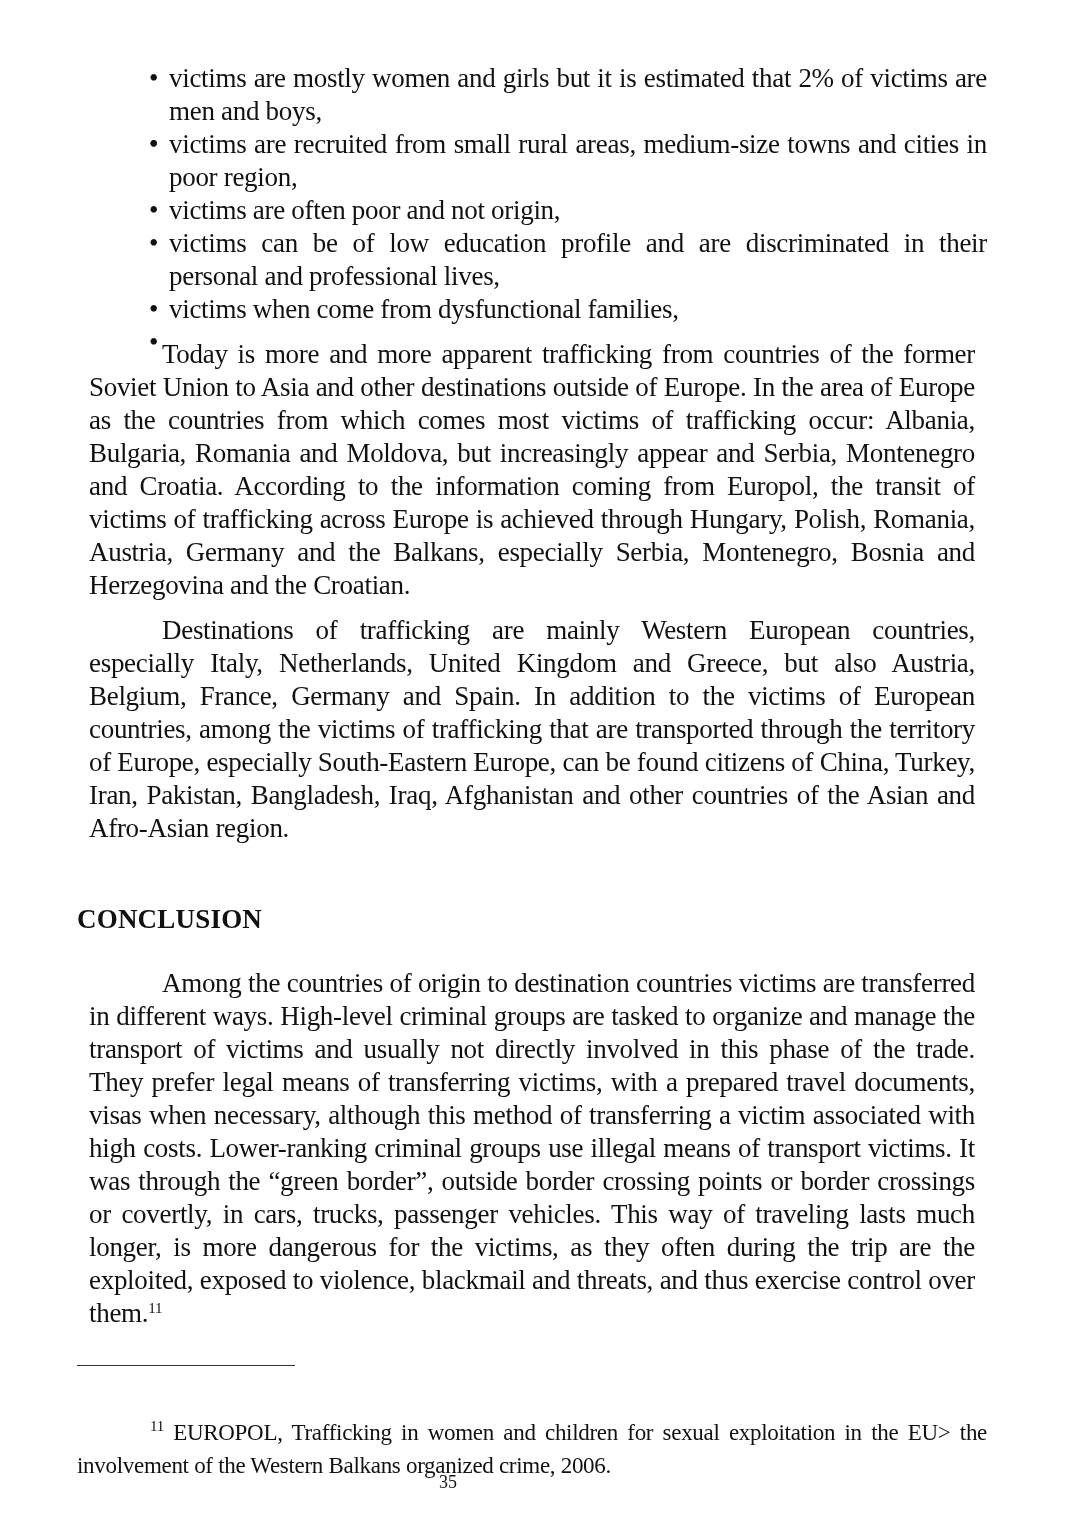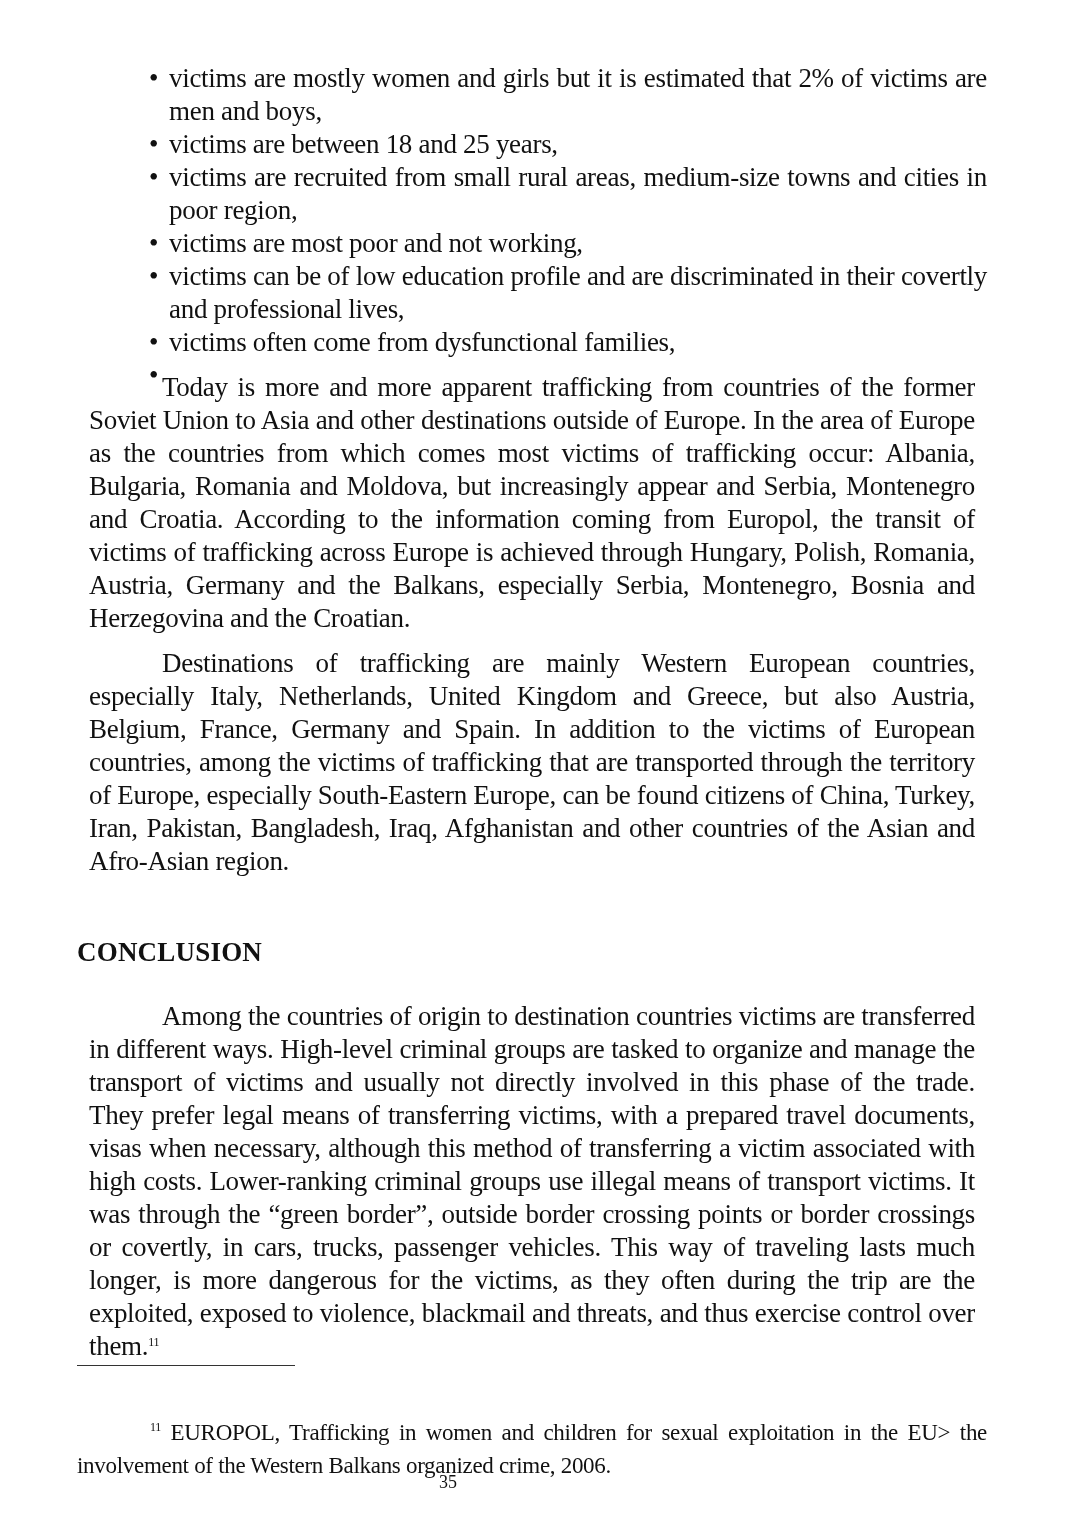--- a/index.html
+++ b/index.html
@@ -70,45 +70,45 @@
       top: 1416px;
       width: 910px;
       font-size: 23px;
       line-height: 33px;
       text-align: justify;
       text-indent: 73px;
       margin: 0;
       letter-spacing: -0.3px;
     }
     .fn-mark, .sup {
-      font-size: 12px;
+      font-size: 15px;
       vertical-align: 9px;
       line-height: 0;
     }
     .page-number {
       position: absolute;
       left: 0;
       width: 896px;
       top: 1466px;
       text-align: center;
       font-size: 18px;
       line-height: 33px;
     }
   </style>
 </head>
 <body>
 
 <div class="page">
   <ul class="bullets">
     <li class="bullet-item"><span class="bullet-dot">•</span><span>victims are mostly women and girls but it is estimated that 2% of victims are men and boys,</span></li>
-    <li class="bullet-item"><span class="bullet-dot">•</span><span>victims are between 18 and 25 years,</span></li>
+    <li class="bullet-item"><span class="bullet-dot">•</span></li>
     <li class="bullet-item"><span class="bullet-dot">•</span><span>victims are recruited from small rural areas, medium-size towns and cities in poor region,</span></li>
-    <li class="bullet-item"><span class="bullet-dot">•</span><span>victims are most poor and not working,</span></li>
-    <li class="bullet-item"><span class="bullet-dot">•</span><span>victims can be of low education profile and are discriminated in their covertly and professional lives,</span></li>
-    <li class="bullet-item"><span class="bullet-dot">•</span><span>victims often come from dysfunctional families,</span></li>
+    <li class="bullet-item"><span class="bullet-dot">•</span><span>victims are often poor and not origin,</span></li>
+    <li class="bullet-item"><span class="bullet-dot">•</span><span>victims can be of low education profile and are discriminated in their personal and professional lives,</span></li>
+    <li class="bullet-item"><span class="bullet-dot">•</span><span>victims when come from dysfunctional families,</span></li>
     <li class="bullet-item"><span class="bullet-dot">•</span></li>
   </ul>
 
   <p class="para">Today is more and more apparent trafficking from countries of the former Soviet Union to Asia and other destinations outside of Europe. In the area of Europe as the countries from which comes most victims of trafficking occur: Albania, Bulgaria, Romania and Moldova, but increasingly appear and Serbia, Montenegro and Croatia. According to the information coming from Europol, the transit of victims of trafficking across Europe is achieved through Hungary, Polish, Romania, Austria, Germany and the Balkans, especially Serbia, Montenegro, Bosnia and Herzegovina and the Croatian.</p>
   <p class="para">Destinations of trafficking are mainly Western European countries, especially Italy, Netherlands, United Kingdom and Greece, but also Austria, Belgium, France, Germany and Spain. In addition to the victims of European countries, among the victims of trafficking that are transported through the territory of Europe, especially South-Eastern Europe, can be found citizens of China, Turkey, Iran, Pakistan, Bangladesh, Iraq, Afghanistan and other countries of the Asian and Afro-Asian region.</p>
 
   <h2 class="heading">CONCLUSION</h2>
 
   <p class="para"><span>Among the countries of origin to destination countries victims are transferred in different ways. High-level criminal groups are tasked to organize and manage the transport of victims and usually not directly involved in this phase of the trade. They prefer legal means of transferring victims, with a prepared travel documents, visas when necessary, although this method of transferring a victim associated with high costs. Lower-ranking criminal groups use illegal means of transport victims. It was through the “green border”, outside border crossing points or border crossings or covertly, in cars, trucks, passenger vehicles. This way of traveling lasts much longer, is more dangerous for the victims, as they often during the trip are the exploited, exposed to violence, blackmail and threats, and thus exercise control over them.</span><sup class="sup">11</sup></p>
 </div>

